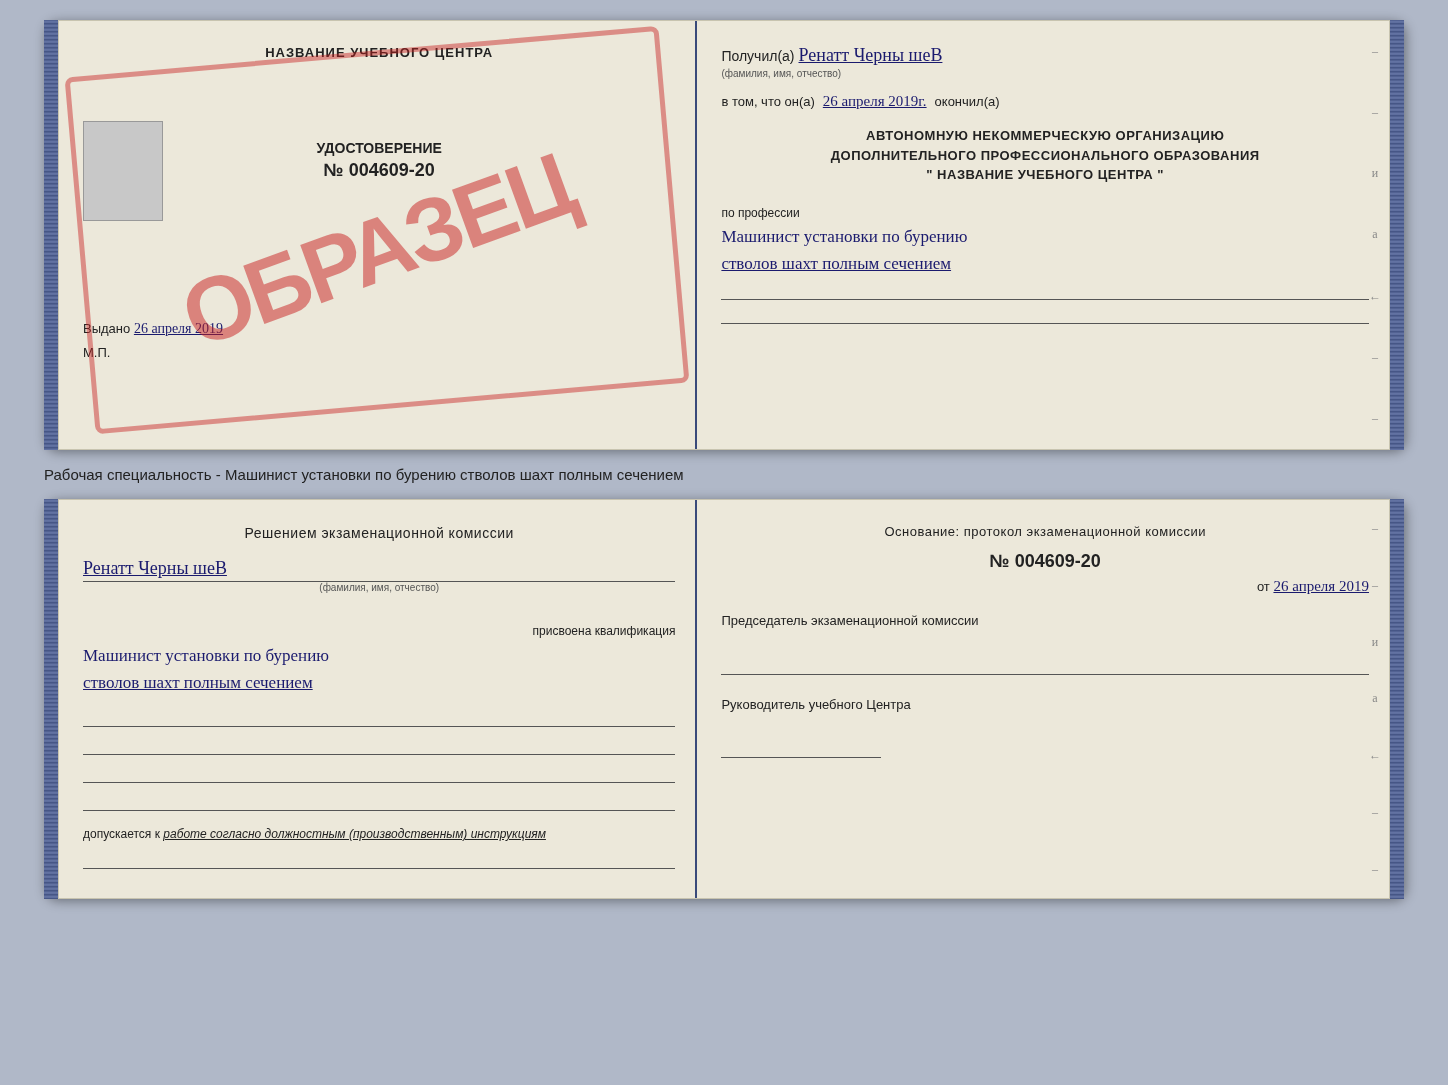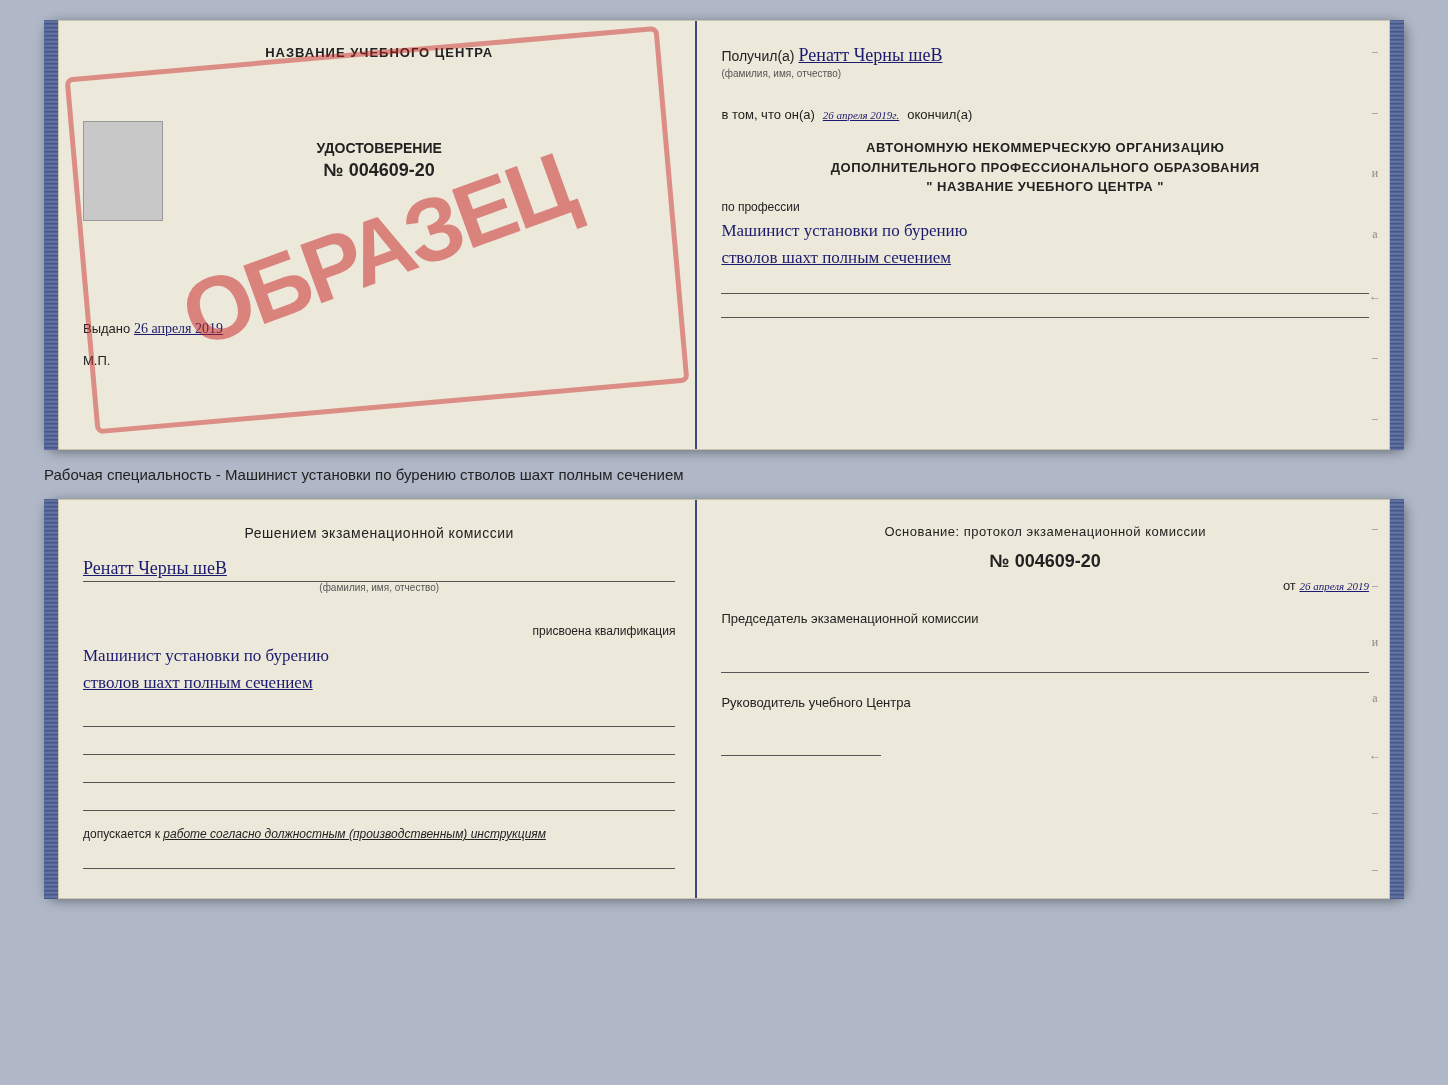--- a/index.html
+++ b/index.html
@@ -79,21 +79,21 @@
     }
 
     .vydano-line {
       margin-top: 140px;
       font-size: 13px;
       font-family: Arial, sans-serif;
       color: #222;
     }
 
     .mp-line {
-      margin-top: 16px;
+      margin-top: 8px;
       font-size: 13px;
       font-family: Arial, sans-serif;
       color: #222;
     }
 
     
     .poluchil-line {
       font-size: 14px;
       font-family: Arial, sans-serif;
       color: #222;
@@ -112,53 +112,52 @@
     }
 
     .small-hint {
       font-size: 10px;
       font-family: Arial, sans-serif;
       color: #555;
       display: block;
       text-align: center;
     }
 
-    .section-gap { margin-top: 28px; }
+    .section-gap { margin-top: 14px; }
 
     .vtom-line {
       font-size: 13px;
       font-family: Arial, sans-serif;
       color: #222;
       display: flex;
       align-items: baseline;
       gap: 8px;
       flex-wrap: wrap;
     }
 
     .handwritten-date {
       font-family: 'Segoe Script', 'Brush Script MT', cursive;
-      font-size: 11px;
+      font-size: 15px;
       color: #1a1a6e;
       text-decoration: underline;
-      font-style: italic;
     }
 
     .org-block {
       margin-top: 16px;
       text-align: center;
       font-size: 13px;
       font-family: Arial, sans-serif;
       font-weight: bold;
       color: #222;
       line-height: 1.5;
       letter-spacing: 0.5px;
     }
 
     .profession-block {
-      margin-top: 0;
+      margin-top: 18px;
     }
 
     .po-professii {
       font-size: 12px;
       font-family: Arial, sans-serif;
       color: #222;
     }
 
     .profession-handwritten {
       font-family: 'Segoe Script', 'Brush Script MT', cursive;

